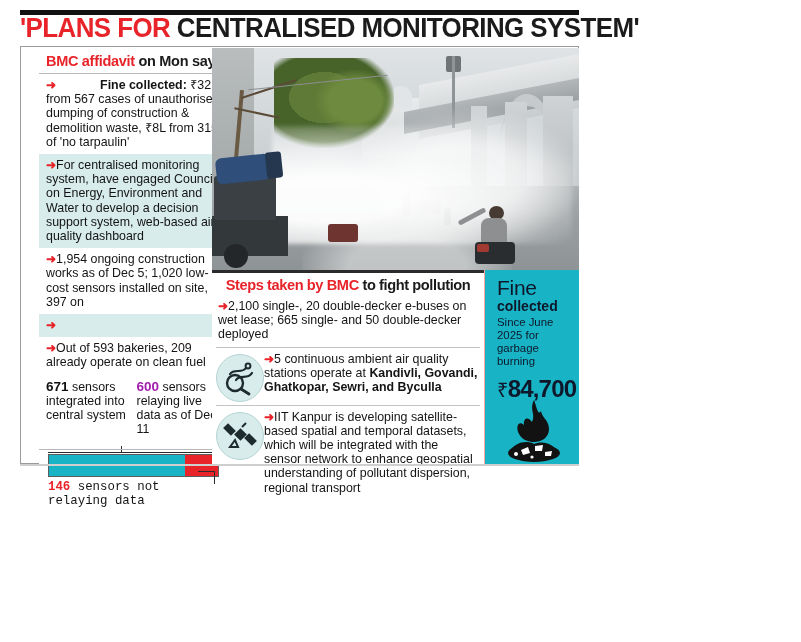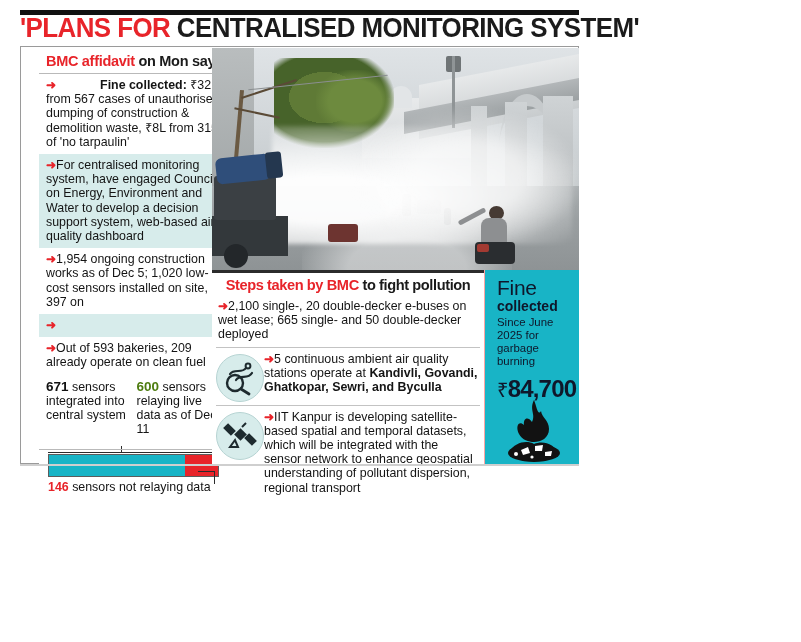--- a/index.html
+++ b/index.html
@@ -54,24 +54,24 @@
   .arrow::before{content:"\279C";font-size:12px;}
 
   
   .statsrow{
     display:flex;padding:5px 7px 2px 7px;background:#fff;
     font-size:12.4px;line-height:14px;color:#141414;gap:6px;
   }
   .statsrow .col{width:50%;}
   .statsrow .num{font-weight:bold;font-size:13.5px;}
   .num-dark{color:#111;}
-  .num-teal{color:#4d7c0f;}
-
-  
-  .chartwrap{position:relative;padding:0 9px 4px 9px;margin-top:6px;}
+  .num-teal{color:#a21caf;}
+
+  
+  .chartwrap{position:relative;padding:0 9px 4px 9px;margin-top:6px;font-family:Liberation Mono, monospace;}
   .tickline{position:relative;height:9px;}
   .tick-h{position:absolute;left:0;right:0;top:8px;height:1px;background:#2b2b2b;}
   .tick-v{position:absolute;top:2px;width:1px;height:7px;background:#2b2b2b;}
   .bar{
     position:relative;display:flex;height:23px;width:100%;
     border:1px solid #5c5c5c;box-sizing:border-box;margin-top:1px;
   }
   .bar .seg-teal{background:#18b4c6;height:100%;}
   .bar .seg-red{background:#e8242a;height:100%;}
   .barnote{

